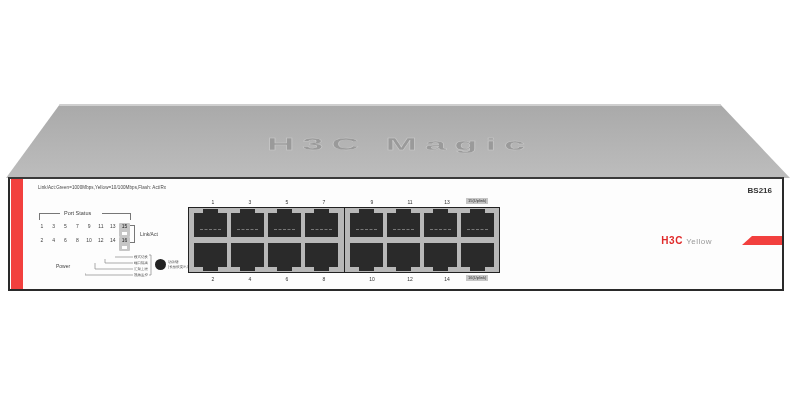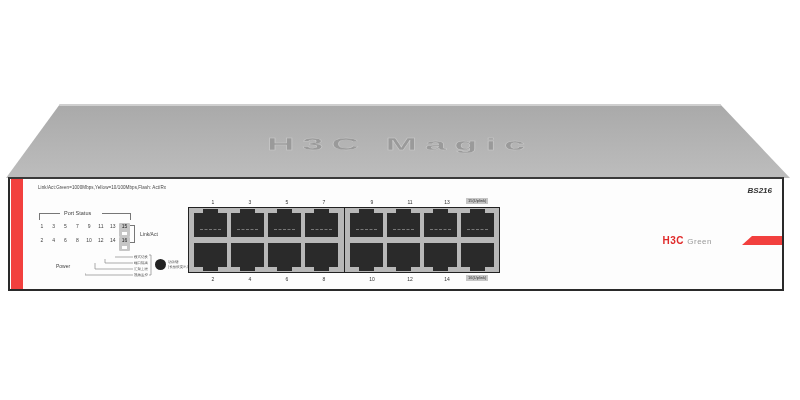--- a/index.html
+++ b/index.html
@@ -1,21 +1,21 @@
 <!DOCTYPE html>
 <html><head>
 <meta charset="utf-8">
 <style>
   html,body{margin:0;padding:0;}
   body{width:800px;height:400px;background:#ffffff;position:relative;overflow:hidden;font-family:"Liberation Sans",sans-serif;}
   .lid{position:absolute;left:0;top:0;width:800px;height:400px;}
   .front{position:absolute;left:8px;top:177px;width:776px;height:114px;background:#fdfdfd;border:2px solid #2a2a2a;border-top:2px solid #3a3a3a;box-sizing:border-box;}
   .red-strip{position:absolute;left:1px;top:0;width:12px;height:100%;background:#f2403e;}
   .legend-text{position:absolute;left:28px;top:6px;font-size:4.5px;color:#444;letter-spacing:0.1px;white-space:nowrap;}
-  .model{position:absolute;right:10px;top:7px;font-size:8px;font-weight:bold;color:#333;font-style:italic;}
+  .model{position:absolute;right:10px;top:7px;font-size:8px;font-weight:bold;color:#333;}
   .port-status-title{position:absolute;left:54px;top:31px;font-size:5.5px;color:#444;}
   .ps-bracket{position:absolute;left:29px;top:34px;width:90px;height:6px;border-top:1px solid #777;border-left:1px solid #777;border-right:1px solid #777;}
   .ps-bracket-gap{position:absolute;left:50px;top:32px;width:42px;height:4px;background:#fdfdfd;}
   .led-row{position:absolute;left:26px;display:flex;gap:0;}
   .led{width:11.8px;text-align:center;font-size:5px;color:#444;}
   .led.box{background:#c6c6c6;color:#222;height:14px;position:relative;border-radius:1px;}
   .led.box::after{content:"";position:absolute;left:3px;bottom:2px;width:5px;height:3px;background:#fff;}
   .linkact-bracket{position:absolute;left:120px;top:46px;width:4px;height:16px;border:1px solid #777;border-left:none;}
   .linkact{position:absolute;left:130px;top:52px;font-size:5px;color:#444;}
   .power{position:absolute;left:46px;top:84px;font-size:5px;color:#444;}
@@ -135,15 +135,15 @@
 
   <div class="port-num" style="left:193px;top:97px;">2</div>
   <div class="port-num" style="left:230px;top:97px;">4</div>
   <div class="port-num" style="left:267px;top:97px;">6</div>
   <div class="port-num" style="left:304px;top:97px;">8</div>
   <div class="port-num" style="left:352px;top:97px;">10</div>
   <div class="port-num" style="left:390px;top:97px;">12</div>
   <div class="port-num" style="left:427px;top:97px;">14</div>
   <div class="uplink" style="left:456px;top:96px;">16(Uplink)</div>
 
-  <div class="brand"><span>H3C</span> <span class="magic">Green</span></div>
+  <div class="brand"><span>H3C</span> <span class="magic">Yellow</span></div>
   <div class="brand-stripe"></div>
 </div>
 
 </body></html>

